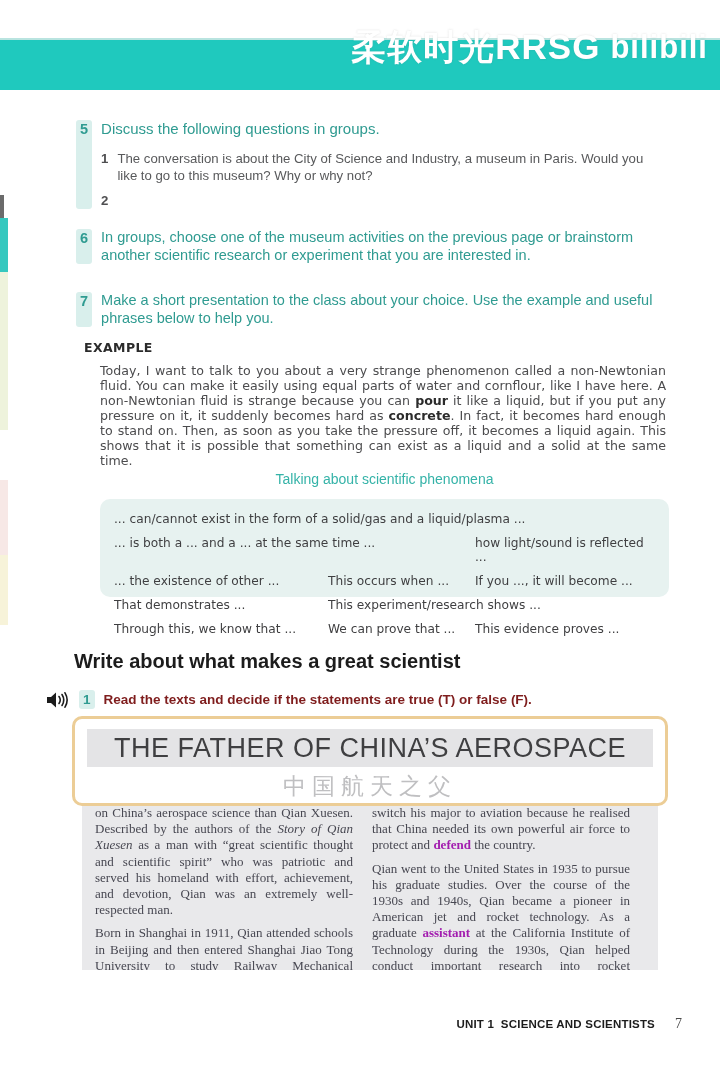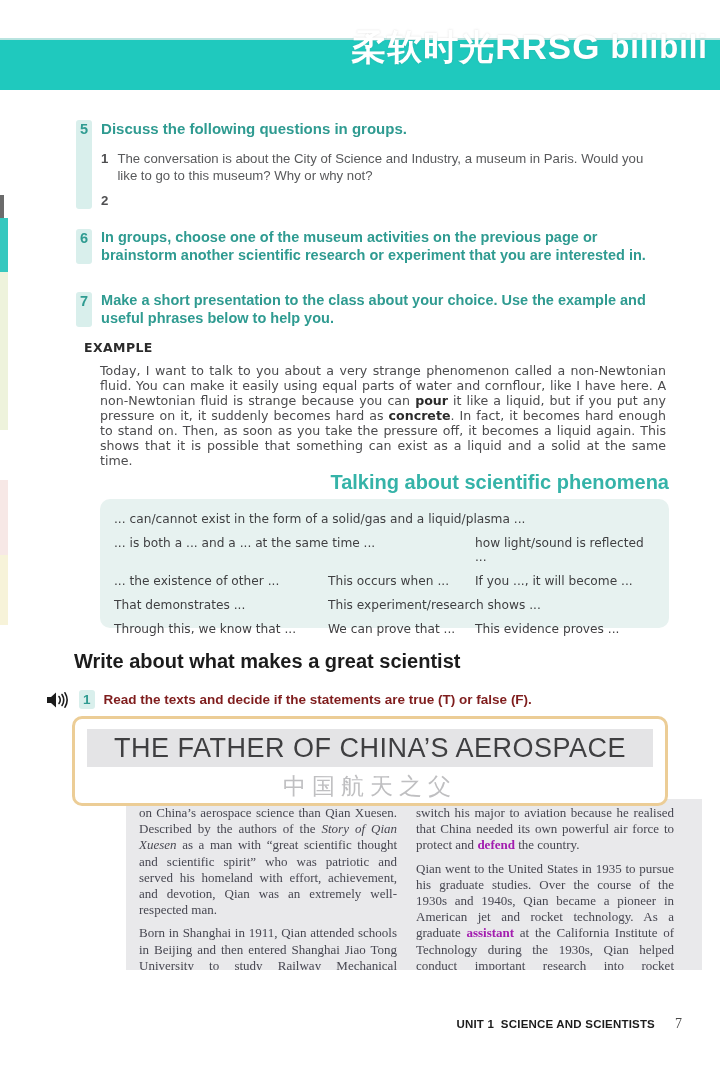--- a/index.html
+++ b/index.html
@@ -14,52 +14,52 @@
   .wm-text { font-size:35px; font-weight:bold; letter-spacing:1px; }
   .wm-logo { font-size:31px; font-weight:bold; letter-spacing:1px; transform:scaleY(1.05); }
 
   
   .edge { position:absolute; left:0; z-index:4; }
 
   
   .abs { position:absolute; }
   .numbadge { display:inline-block; background:#d9efec; color:#2f9b91; font-weight:bold;
               font-size:14.5px; padding:0 4px; border-radius:3px; line-height:19px; }
-  .ex-head { color:#2f9b91; font-weight:bold; font-size:14.5px; line-height:17.5px; }
+  .ex-head { color:#2f9b91; font-weight:normal; font-size:14.5px; line-height:17.5px; }
   .ex-row { display:flex; gap:9px; }
   .subitem { display:flex; gap:9px; color:#58595b; font-size:13.2px; line-height:17px; margin-top:9px; }
   .subitem .n { font-weight:bold; color:#4f4f51; }
 
   .example-label { font-size:12.5px; font-weight:bold; color:#2b2b2b; letter-spacing:.4px;
                    font-family:"DejaVu Sans", sans-serif; }
   .example-para { font-family:"DejaVu Sans", sans-serif; font-size:12.6px; line-height:15px;
                   color:#4c4c4e; text-align:justify; }
   .example-para b { color:#2b2b2b; }
 
-  .pb-title { color:#35b3a8; font-weight:bold; font-size:20px; text-align:right; }
+  .pb-title { color:#35b3a8; font-weight:normal; font-size:14px; text-align:center; }
   .phrase-box { background:#e7f2f0; border-radius:10px; padding:13px 10px 10px 14px; }
   .pb-row { display:grid; grid-template-columns:214px 147px 1fr; margin-bottom:10px;
             font-family:"DejaVu Sans", sans-serif; font-size:12.2px; color:#3f3f41; }
   .pb-row:last-child { margin-bottom:0; }
   .c1 { grid-column:1; } .c2 { grid-column:2; } .c3 { grid-column:3; }
   .span2 { grid-column:1 / span 2; } .span3 { grid-column:1 / span 3; } .span23 { grid-column:2 / span 2; }
 
   .write-heading { font-size:20px; font-weight:bold; color:#1c1c1c; }
 
   .ex1-row { display:flex; align-items:center; gap:9px; }
   .speaker { width:24px; height:18px; flex:0 0 auto; }
   .ex1-text { color:#7f1d1d; font-weight:bold; font-size:13.5px; }
 
   .title-box { border:3px solid #eccd96; border-radius:10px; background:#ffffff;
                padding:10px 12px 4px 12px; z-index:3; }
   .title-strip { background:#e4e4e6; text-align:center; padding:4px 0 3px 0; }
   .title-en { font-size:27px; color:#3f3f41; letter-spacing:.5px; white-space:nowrap; }
   .title-zh { text-align:center; font-size:23px; color:#bfbfc1; letter-spacing:6px; padding:4px 0 2px 0; }
 
-  .passage { background:#e9e9eb; padding:6px 13px 0 13px; overflow:hidden; display:flex; gap:19px;margin-left:44px; }
+  .passage { background:#e9e9eb; padding:6px 13px 0 13px; overflow:hidden; display:flex; gap:19px; }
   .pcol { width:258px; font-family:"Liberation Serif", serif; font-size:13px; line-height:16.2px;
           color:#474751; text-align:justify; }
   .pcol p { margin-bottom:7px; }
   .pcol i { font-style:italic; }
   .pcol b { font-weight:bold; color:#a21caf; }
 
   .footer { display:flex; align-items:baseline; gap:20px; }
   .footer .unit { font-size:11.5px; font-weight:bold; color:#1c1c1c; letter-spacing:.2px; }
   .footer .pageno { font-size:14px; color:#4a4a4a; font-family:"Liberation Serif", serif; }
 </style>
@@ -103,21 +103,21 @@
     <span class="numbadge">7</span>
     <div class="ex-head" style="flex:1;">Make a short presentation to the class about your choice. Use the example and useful phrases below to help you.</div>
   </div>
 
   <div class="abs example-label" style="left:84px; top:340px;">EXAMPLE</div>
   <div class="abs example-para" style="left:100px; top:363px; width:566px;">
     <span>Today, I want to talk to you about a very strange phenomenon called a non-Newtonian fluid. You can make it easily using equal parts of water and cornflour, like I have here. A non-Newtonian fluid is strange because you can </span><b>pour</b><span> it like a liquid, but if you put any pressure on it, it suddenly becomes hard as </span><b>concrete</b><span>. In fact, it becomes hard enough to stand on. Then, as soon as you take the pressure off, it becomes a liquid again. This shows that it is possible that something can exist as a liquid and a solid at the same time.</span>
   </div>
 
   <div class="abs pb-title" style="left:100px; top:471px; width:569px;">Talking about scientific phenomena</div>
-  <div class="abs phrase-box" style="left:100px; top:499px; width:569px; height:129px;">
+  <div class="abs phrase-box" style="left:100px; top:499px; width:569px; height:98px;">
     <div class="pb-row">
       <span class="span3">... can/cannot exist in the form of a solid/gas and a liquid/plasma ...</span>
     </div>
     <div class="pb-row">
       <span class="span2">... is both a ... and a ... at the same time ...</span>
       <span class="c3">how light/sound is reflected ...</span>
     </div>
     <div class="pb-row">
       <span class="c1">... the existence of other ...</span>
       <span class="c2">This occurs when ...</span>

